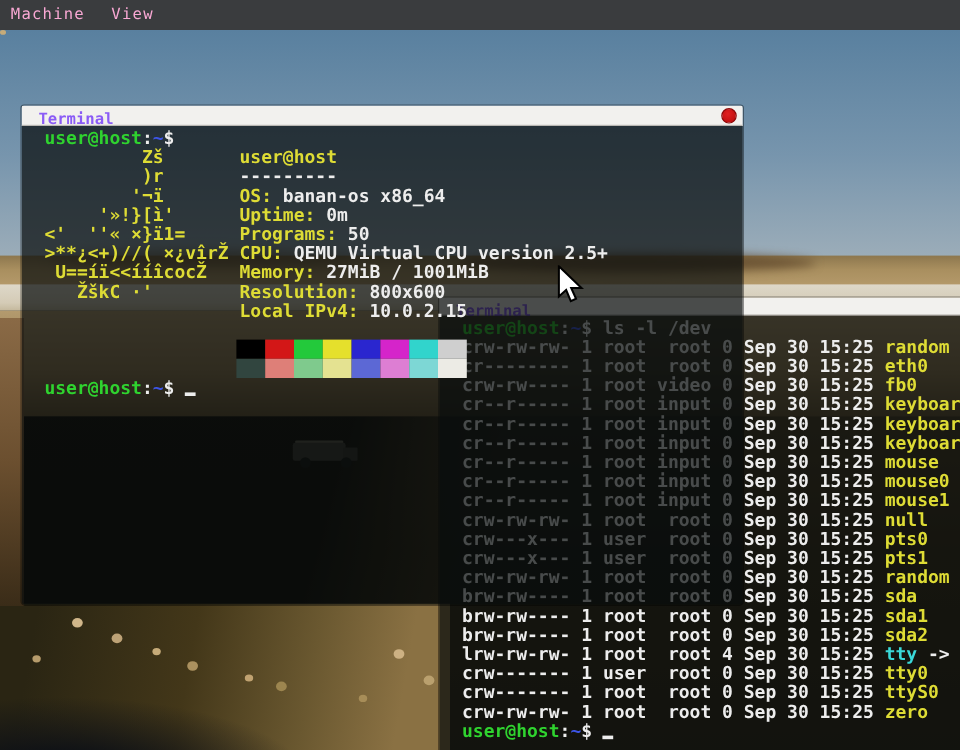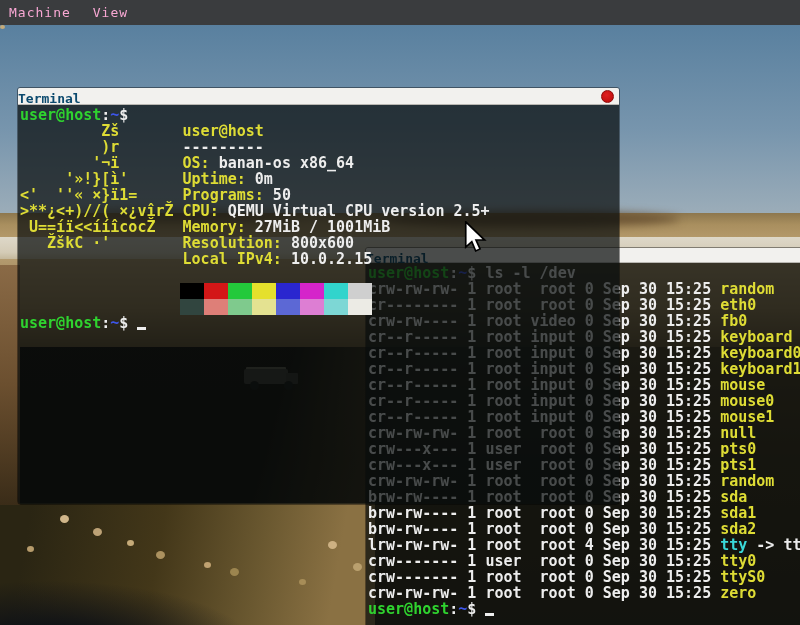--- a/index.html
+++ b/index.html
@@ -44,27 +44,27 @@
   .truck .w1{left:6px}.truck .w2{left:40px}
 
   
   .term{position:absolute;border:1px solid rgba(0,0,0,.4);border-radius:3px 3px 4px 4px;
         overflow:hidden;box-sizing:border-box}
   #term1{left:17px;top:87px;width:603px;height:418px;z-index:2}
   #term2{left:365px;top:247px;width:470px;height:400px;z-index:1}
   .titlebar{position:relative;background:#f2f1ee;border-bottom:1px solid #b9b7b2;box-sizing:border-box}
   #term1 .titlebar{height:17px}
   #term2 .titlebar{height:15px}
-  .titletext{font:bold 13px "DejaVu Sans Mono",monospace;color:#0c4a6e;padding-left:0;
+  .titletext{font:bold 13px "DejaVu Sans Mono",monospace;color:#8b5cf6;padding-left:14px;
              line-height:15px;display:inline-block}
   .closebtn{position:absolute;right:5px;top:2px;width:13px;height:13px;border-radius:50%;
             background:radial-gradient(circle at 42% 36%,#e02020 0%,#c41111 70%,#a50d0d 100%);
             border:1px solid #8e0a0a;box-sizing:border-box}
   .content{position:absolute;left:0;right:0;bottom:0;background:rgba(9,12,13,.72);
-           padding:2px 0 0 2px;box-sizing:border-box}
+           padding:2px 0 0 19px;box-sizing:border-box}
   #term1 .content{top:17px}
   #term2 .content{top:15px}
   .line{height:16px;line-height:16px;white-space:pre;
         font:bold 15px/16px "DejaVu Sans Mono",monospace}
   .s-g{color:#2fd32f}.s-w{color:#ededed}.s-b{color:#3d55e8}.s-y{color:#dedc35}.s-c{color:#3ad9d9}
   .s-cur{display:inline-block;width:9px;height:12px;border-bottom:3px solid #ededed;vertical-align:baseline}
   .pal{display:inline-block;width:24px;height:16px;vertical-align:top}
   .palline{padding-left:160px}
 
   

